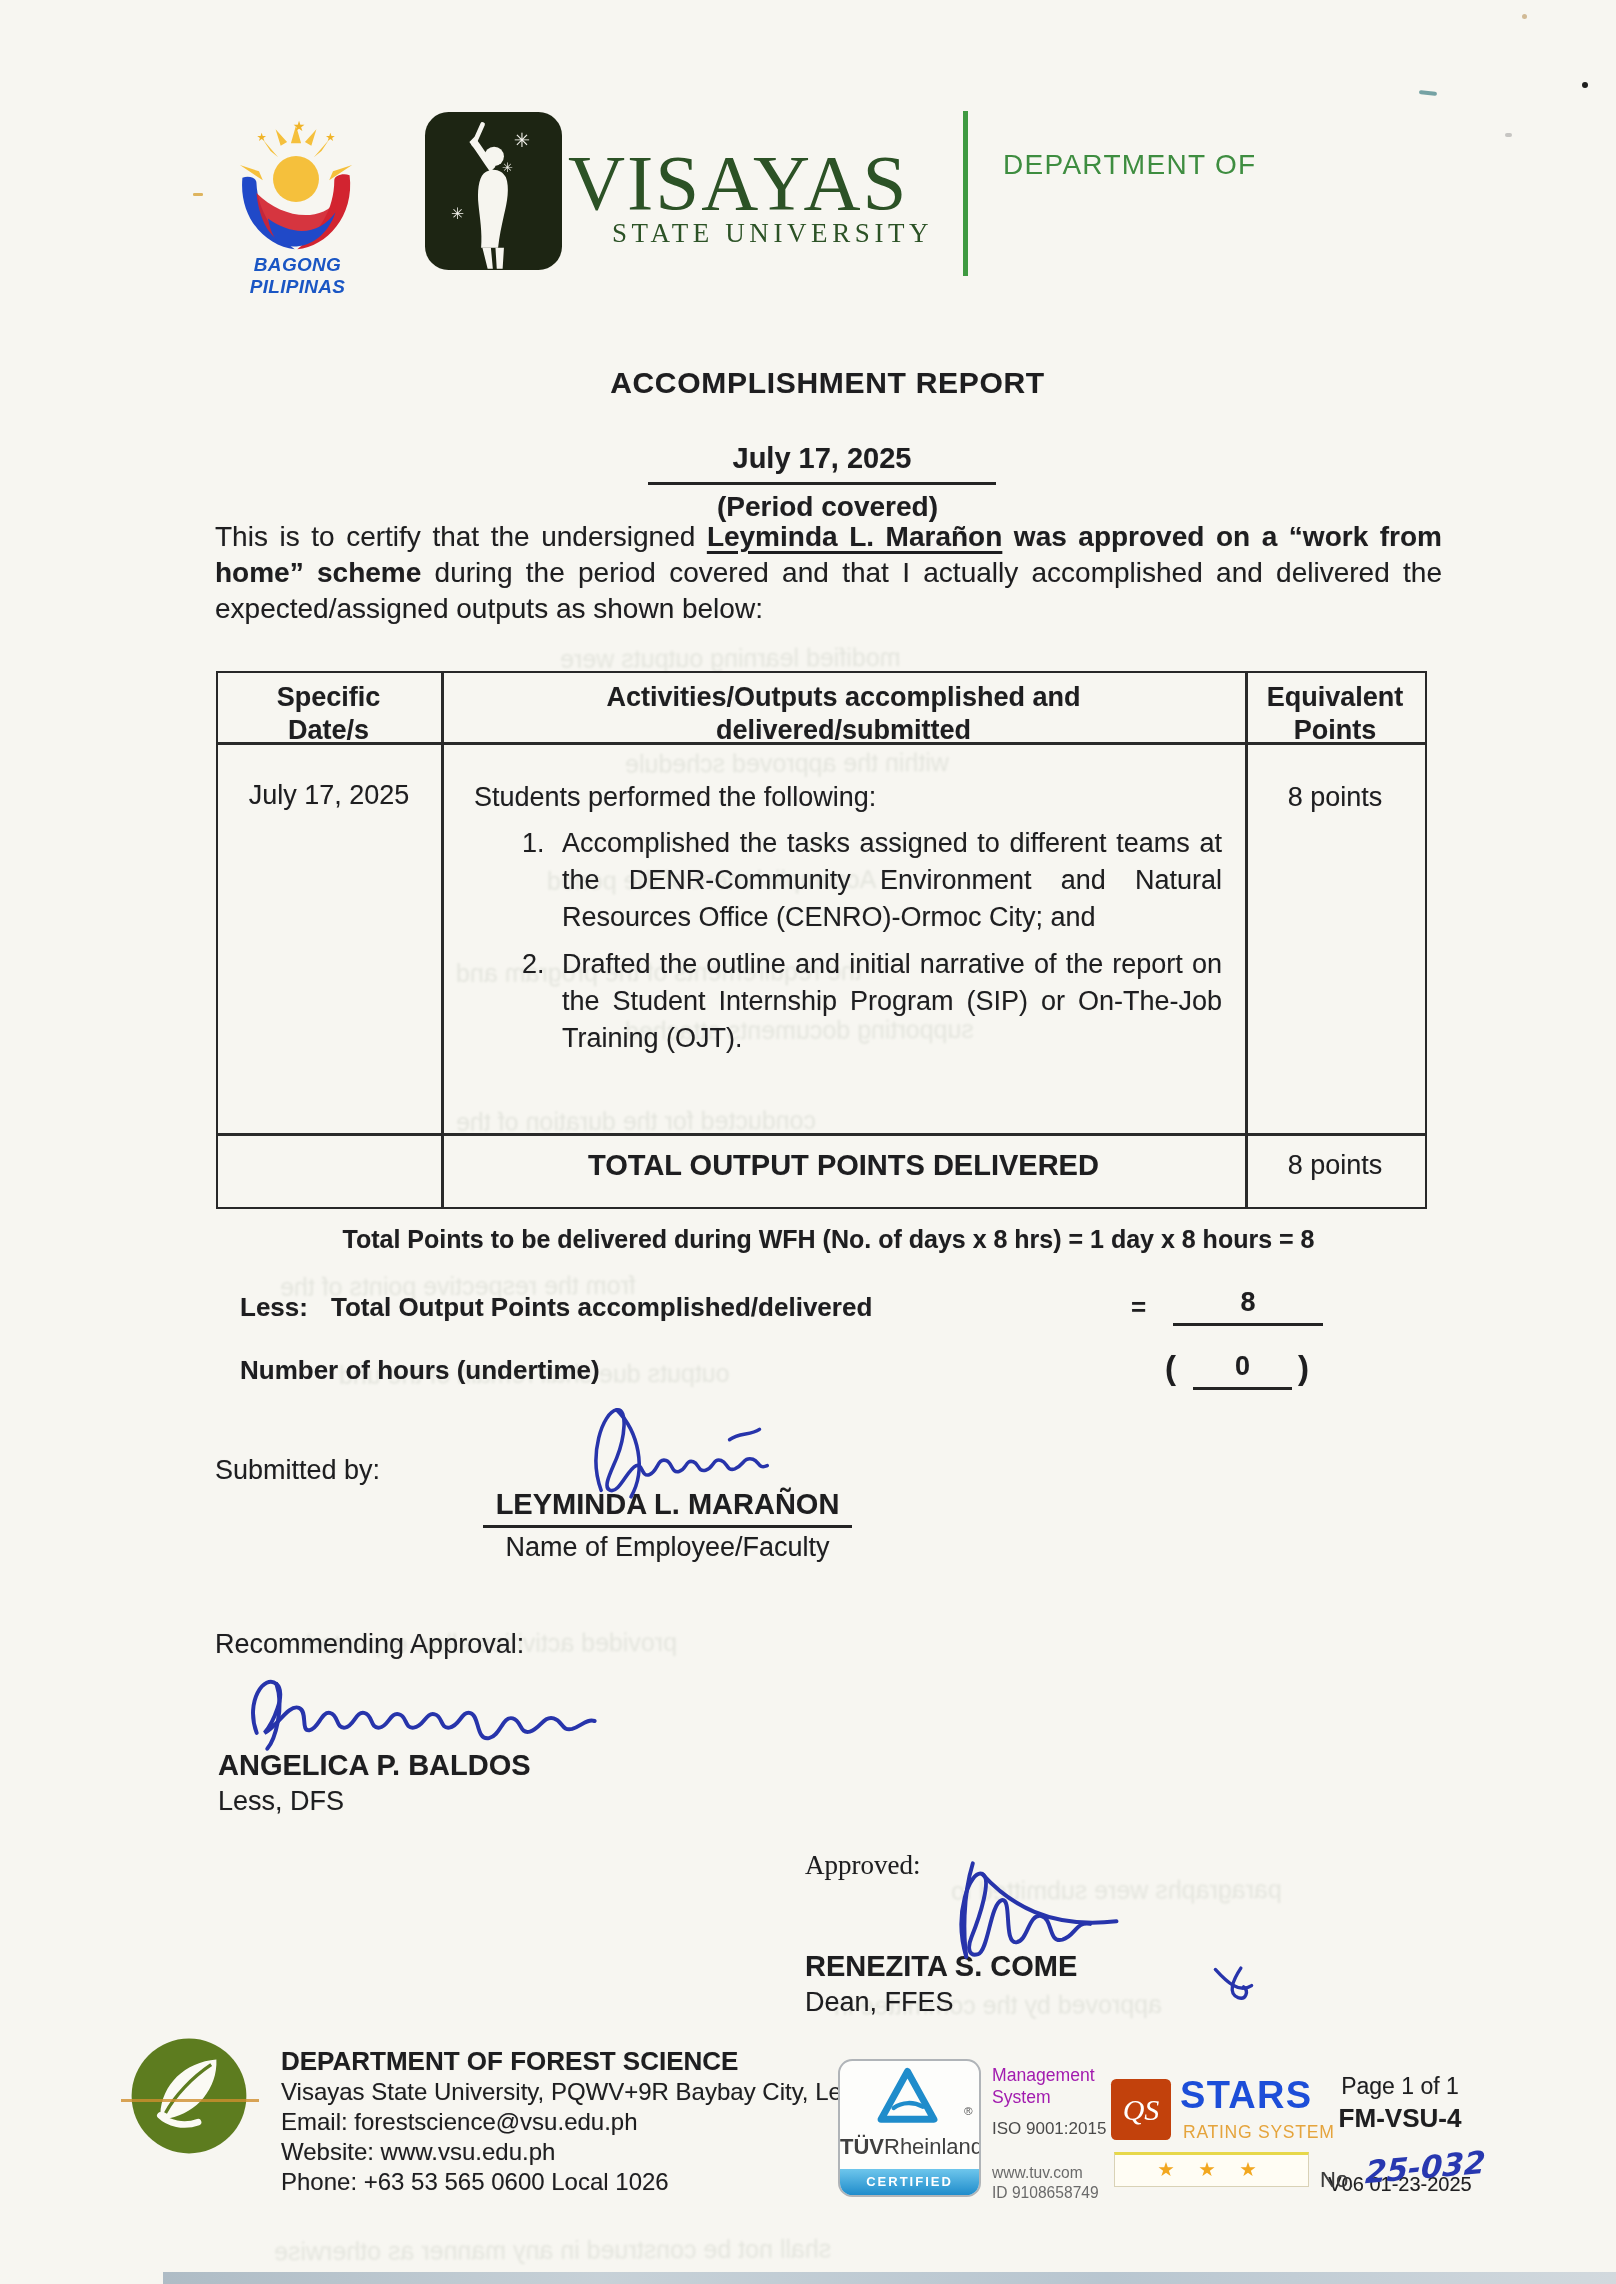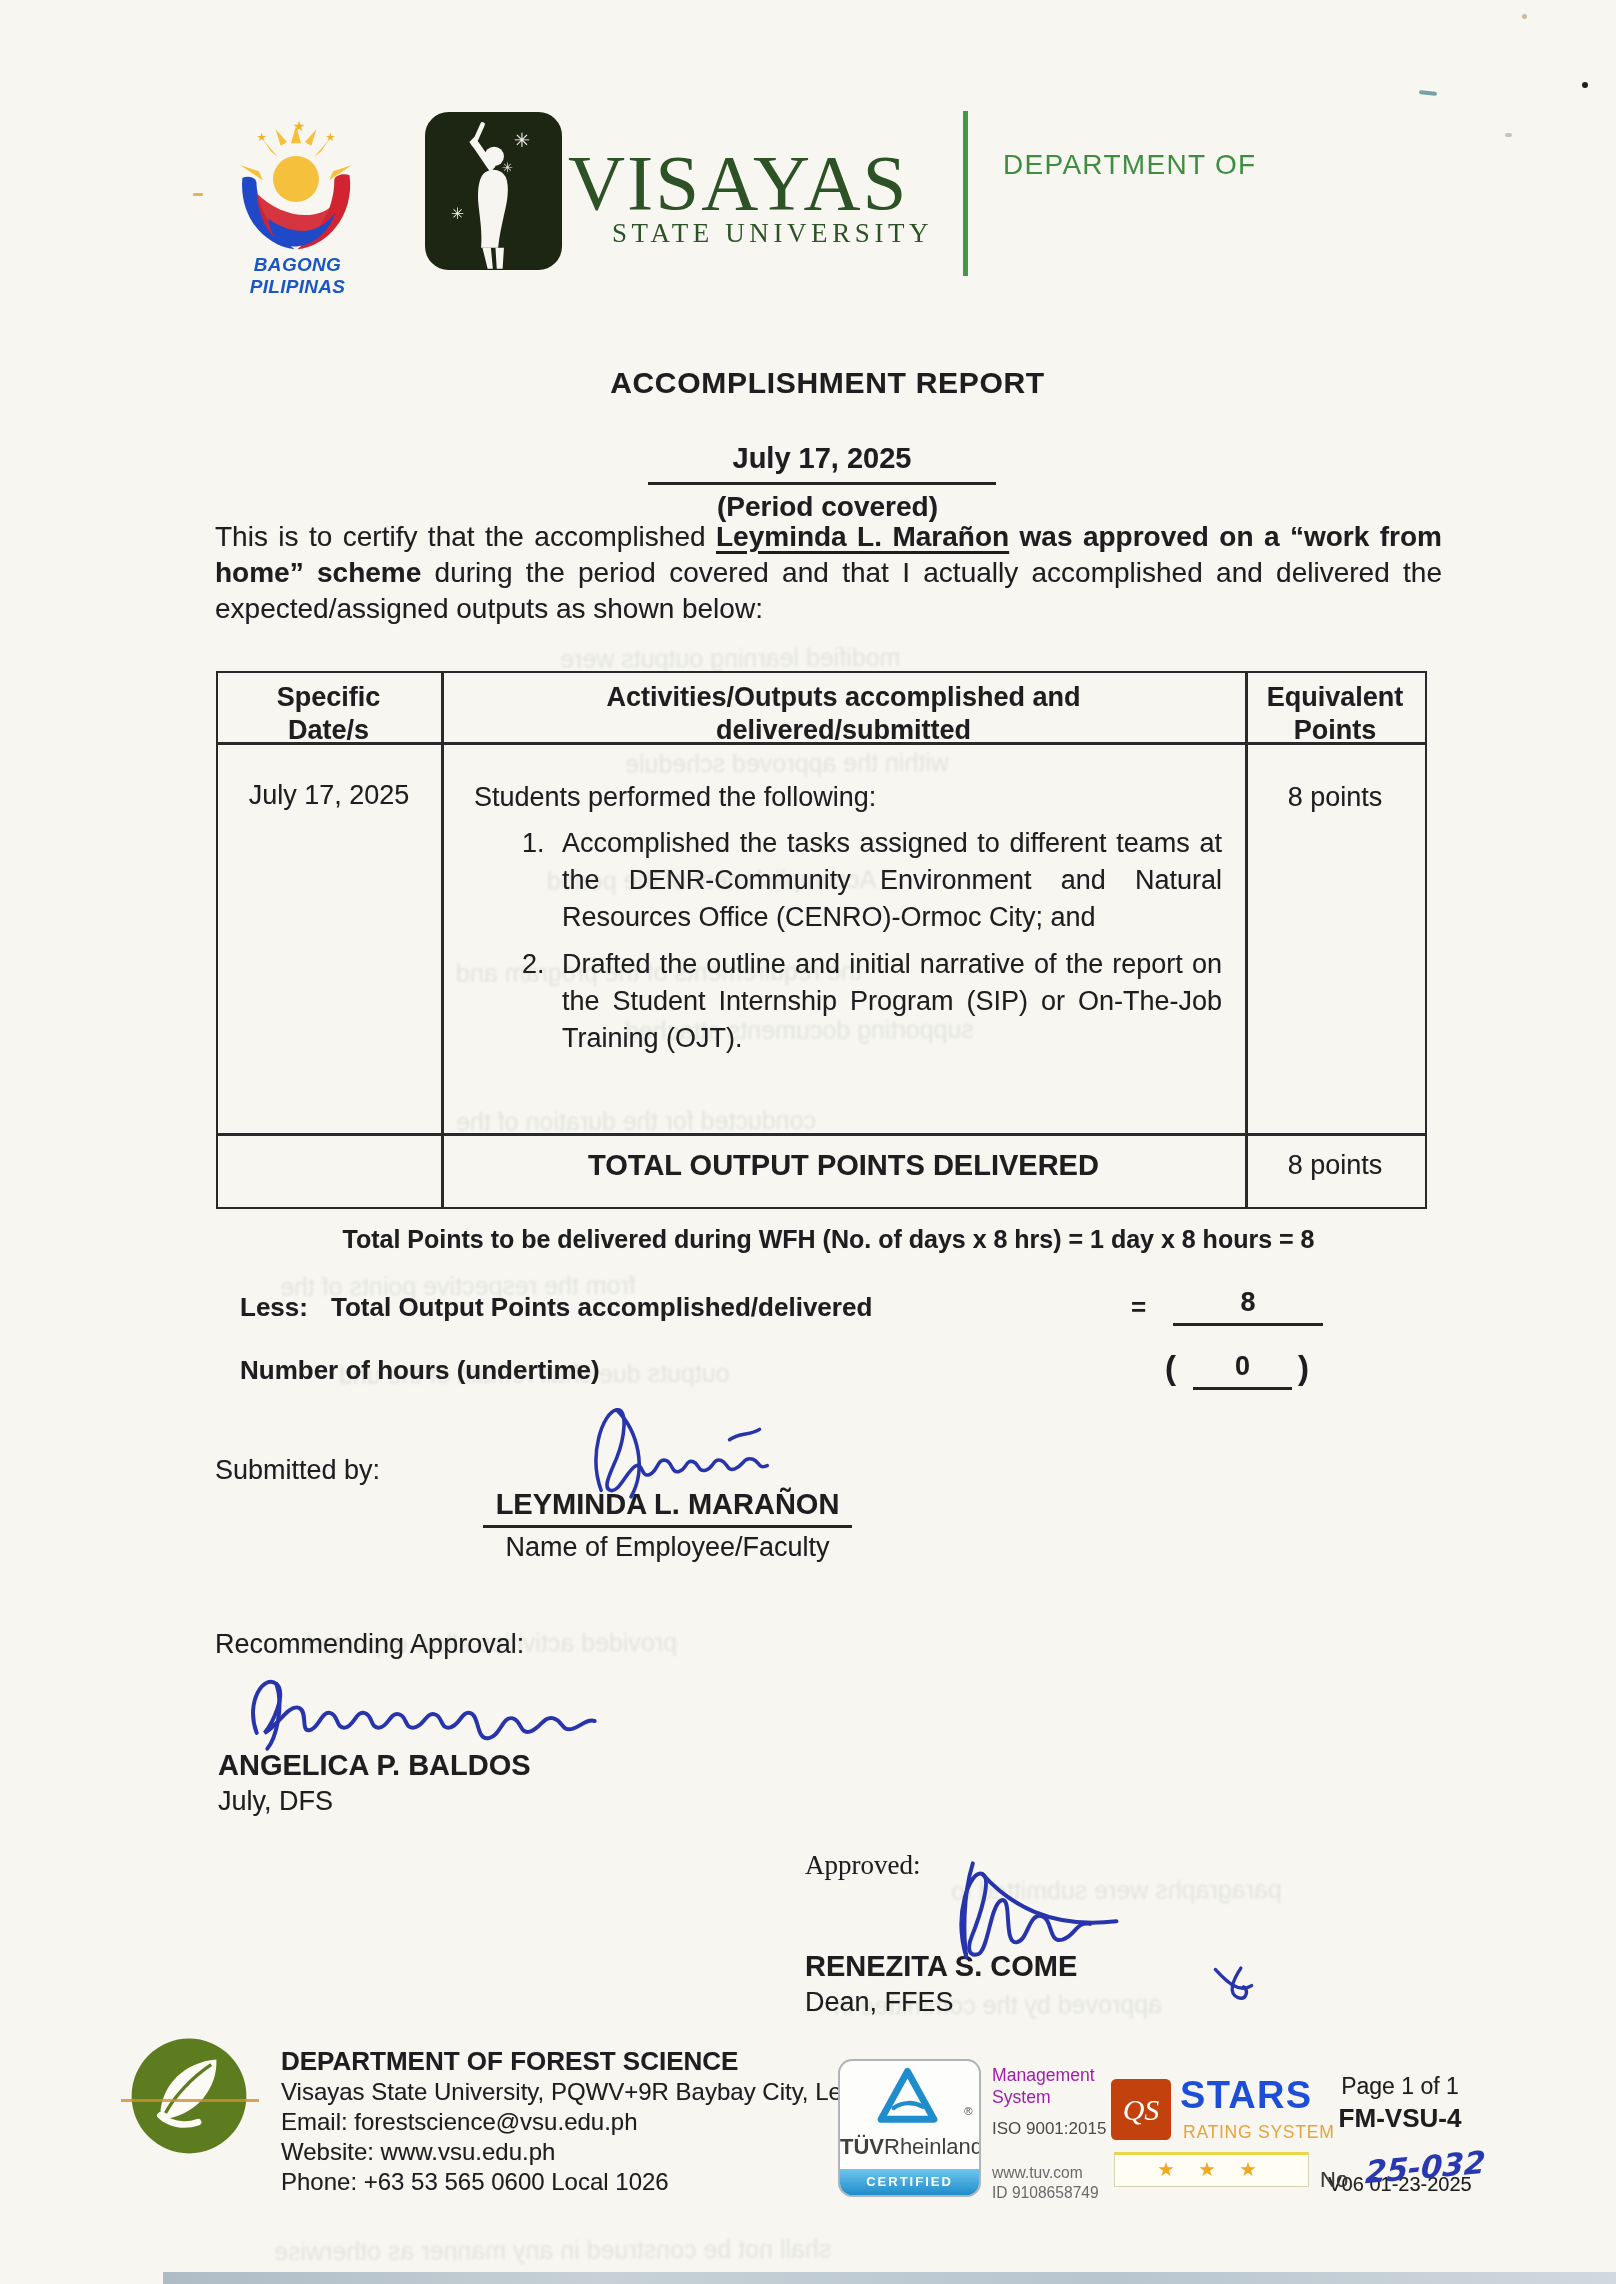--- a/index.html
+++ b/index.html
@@ -81,21 +81,21 @@
 
   <div class="abs main" style="left:963px;top:111px;width:4.6px;height:165px;background:#3f9a41;"></div>
 
   <div class="abs main" style="left:1003px;top:149px;font-size:28px;color:#3e8d40;letter-spacing:1.3px;">DEPARTMENT OF</div>
 
   <div class="abs main ctr ink b" style="left:215px;top:366px;width:1225px;font-size:30px;letter-spacing:0.7px;">ACCOMPLISHMENT REPORT</div>
   <div class="abs main ctr ink b u5" style="left:648px;top:442px;width:348px;font-size:29px;padding-bottom:6.5px;">July 17, 2025</div>
   <div class="abs main ctr ink b" style="left:215px;top:491px;width:1225px;font-size:28px;">(Period covered)</div>
 
   <p class="abs main ink para" style="left:215px;top:519px;width:1227px;font-size:28px;line-height:36px;margin:0;">
-    <span>This is to certify that the accomplished </span><span class="b" style="text-decoration:underline;text-underline-offset:4.6px;text-decoration-thickness:2.6px;">Leyminda L. Marañon</span><span class="b"> was approved on a “work from home” scheme</span><span> during the period covered and that I actually accomplished and delivered the expected/assigned outputs as shown below:</span>
+    <span>This is to certify that the undersigned </span><span class="b" style="text-decoration:underline;text-underline-offset:4.6px;text-decoration-thickness:2.6px;">Leyminda L. Marañon</span><span class="b"> was approved on a “work from home” scheme</span><span> during the period covered and that I actually accomplished and delivered the expected/assigned outputs as shown below:</span>
   </p>
 
   <div class="abs main" style="left:216px;top:671px;width:1207px;height:534px;border:2.6px solid #282828;">
     <div class="tableline" style="left:223px;top:0;width:2.6px;height:100%;"></div>
     <div class="tableline" style="left:1027px;top:0;width:2.6px;height:100%;"></div>
     <div class="tableline" style="left:0;top:69px;width:100%;height:2.6px;"></div>
     <div class="tableline" style="left:0;top:460px;width:100%;height:2.6px;"></div>
   </div>
 
   <div class="abs main ctr ink b" style="left:216px;top:681px;width:225px;font-size:27px;line-height:33px;">
@@ -153,21 +153,21 @@
   <div class="abs main ctr ink" style="left:483px;top:1532px;width:369px;font-size:27px;">Name of Employee/Faculty</div>
 
   <div class="abs main ink" style="left:215px;top:1629px;font-size:27px;">Recommending Approval:</div>
   <svg class="abs sig" style="left:232px;top:1655px;" width="382" height="99" viewBox="0 0 560 150">
     <g fill="none" stroke="#2734ab" stroke-width="6" stroke-linecap="round">
       <path d="M28,118 C10,70 40,28 58,44 C74,58 52,104 40,118 C58,110 76,74 92,80 C106,85 94,116 108,114 C122,112 126,84 140,88 C152,91 148,112 162,110 C176,108 178,84 192,88 C204,91 200,112 214,110 C228,108 230,86 244,90 C256,93 252,112 266,110 C282,108 284,86 298,90 C310,93 306,112 320,110 C336,108 338,84 352,88 C366,92 360,130 380,126 C398,122 400,92 416,96 C430,100 426,120 442,116 C458,112 462,92 478,96 C492,100 490,116 506,112 C520,108 528,96 540,100"></path>
       <path d="M58,44 C70,80 56,128 44,142"></path>
     </g>
   </svg>
   <div class="abs main ink b" style="left:218px;top:1749px;font-size:29px;">ANGELICA P. BALDOS</div>
-  <div class="abs main ink" style="left:218px;top:1786px;font-size:27px;">July, DFS</div>
+  <div class="abs main ink" style="left:218px;top:1786px;font-size:27px;">Less, DFS</div>
 
   <div class="abs main ink" style="left:805px;top:1850px;font-size:27px;font-family:Liberation Serif, serif;">Approved:</div>
   <svg class="abs sig" style="left:919px;top:1858px;" width="221" height="112" viewBox="0 0 320 170">
     <g fill="none" stroke="#2734ab" stroke-width="6" stroke-linecap="round">
       <path d="M64,150 C44,84 70,18 88,24 C104,30 84,90 72,120 C64,140 70,150 82,146 C98,140 100,70 118,64 C134,60 120,130 140,128 C158,126 158,84 178,88 C196,92 188,130 210,124 C230,118 230,96 252,100"></path>
       <path d="M88,24 C130,70 190,108 292,96"></path>
       <path d="M64,150 C60,120 58,60 74,8"></path>
     </g>
   </svg>
   <div class="abs main ink b" style="left:805px;top:1950px;font-size:29px;">RENEZITA S. COME</div>

